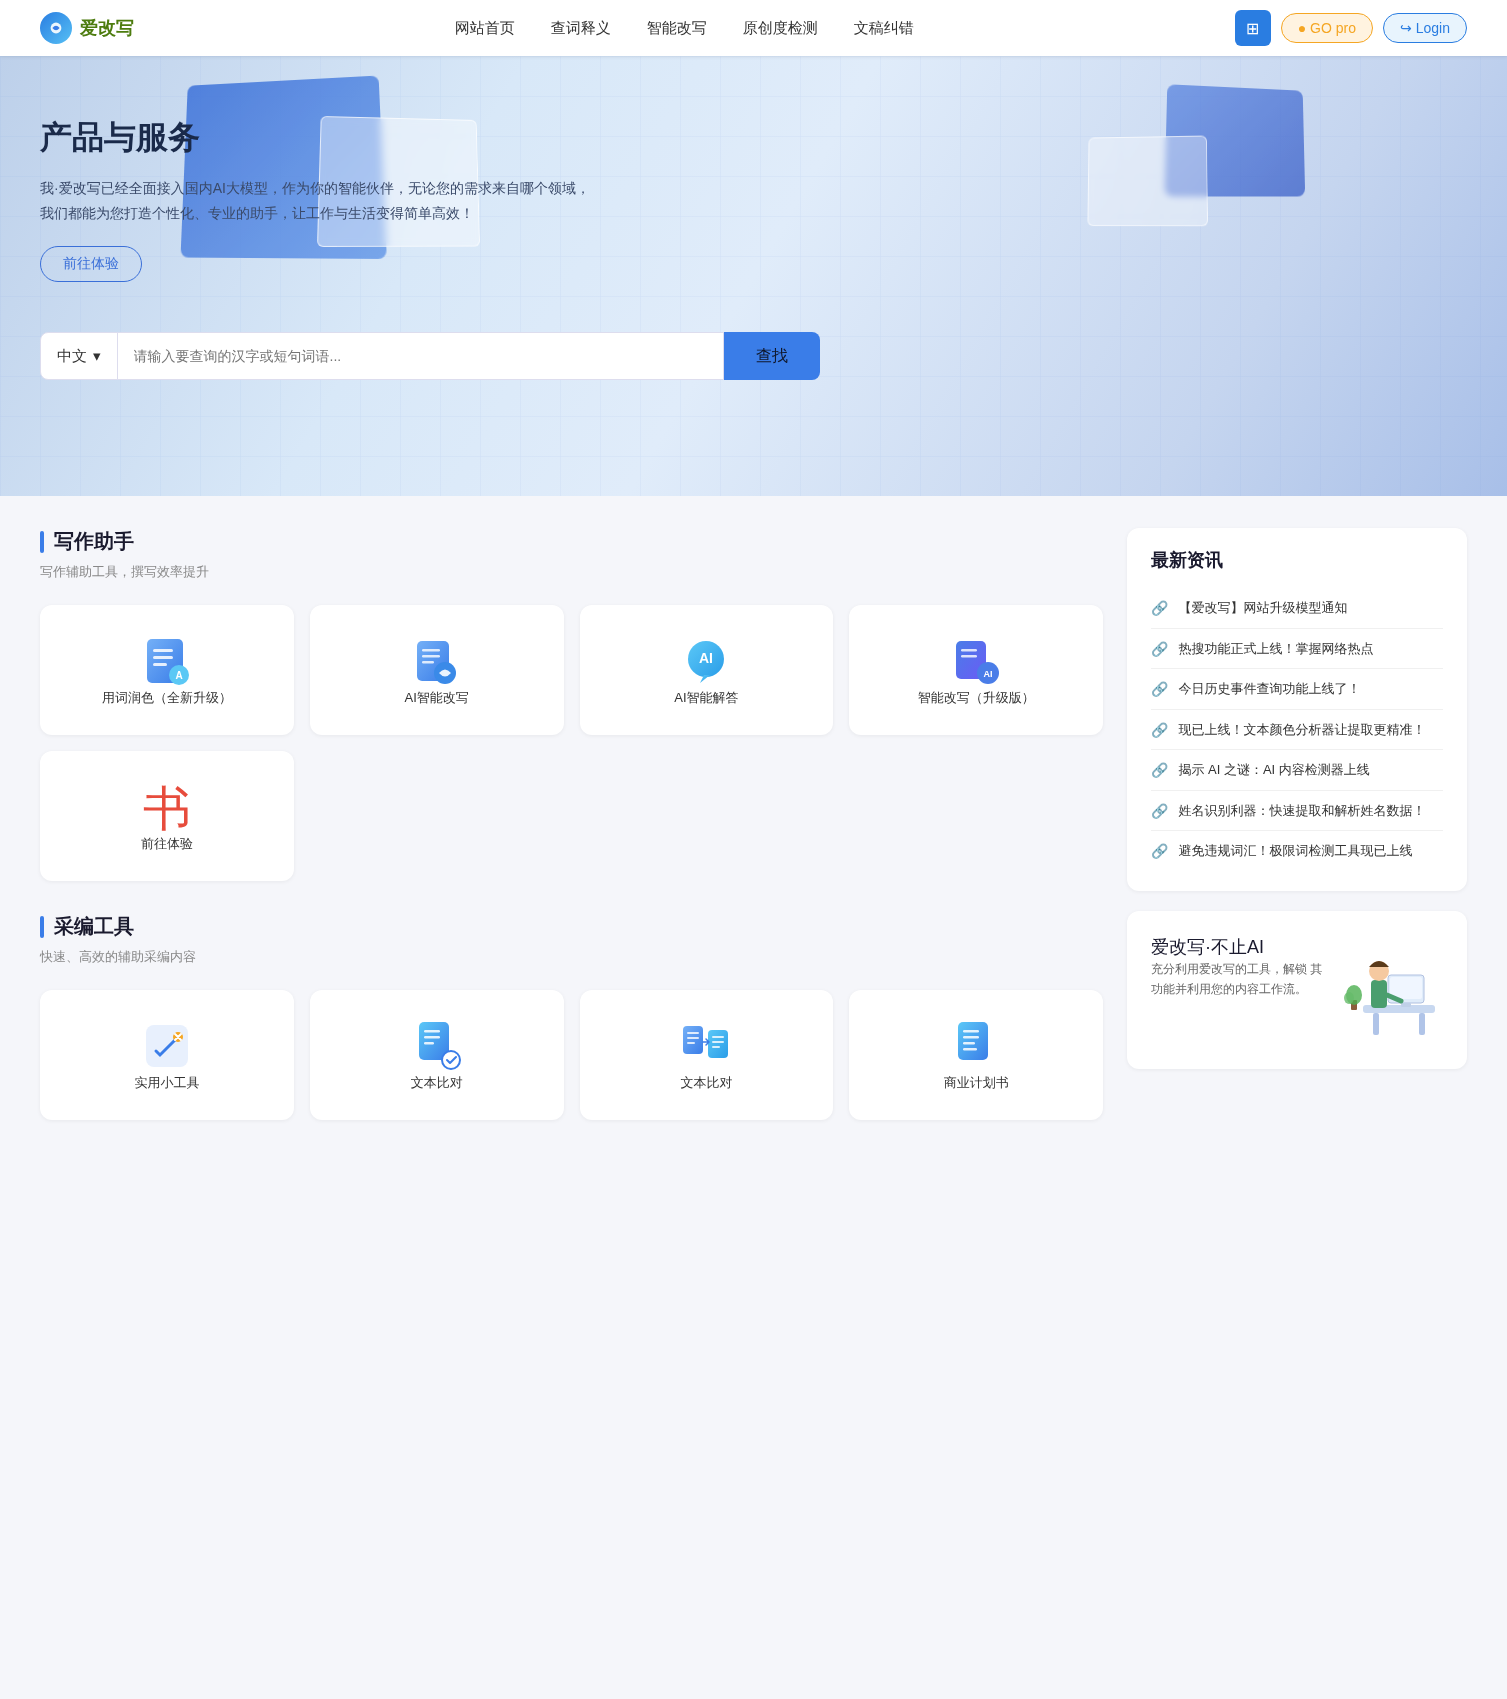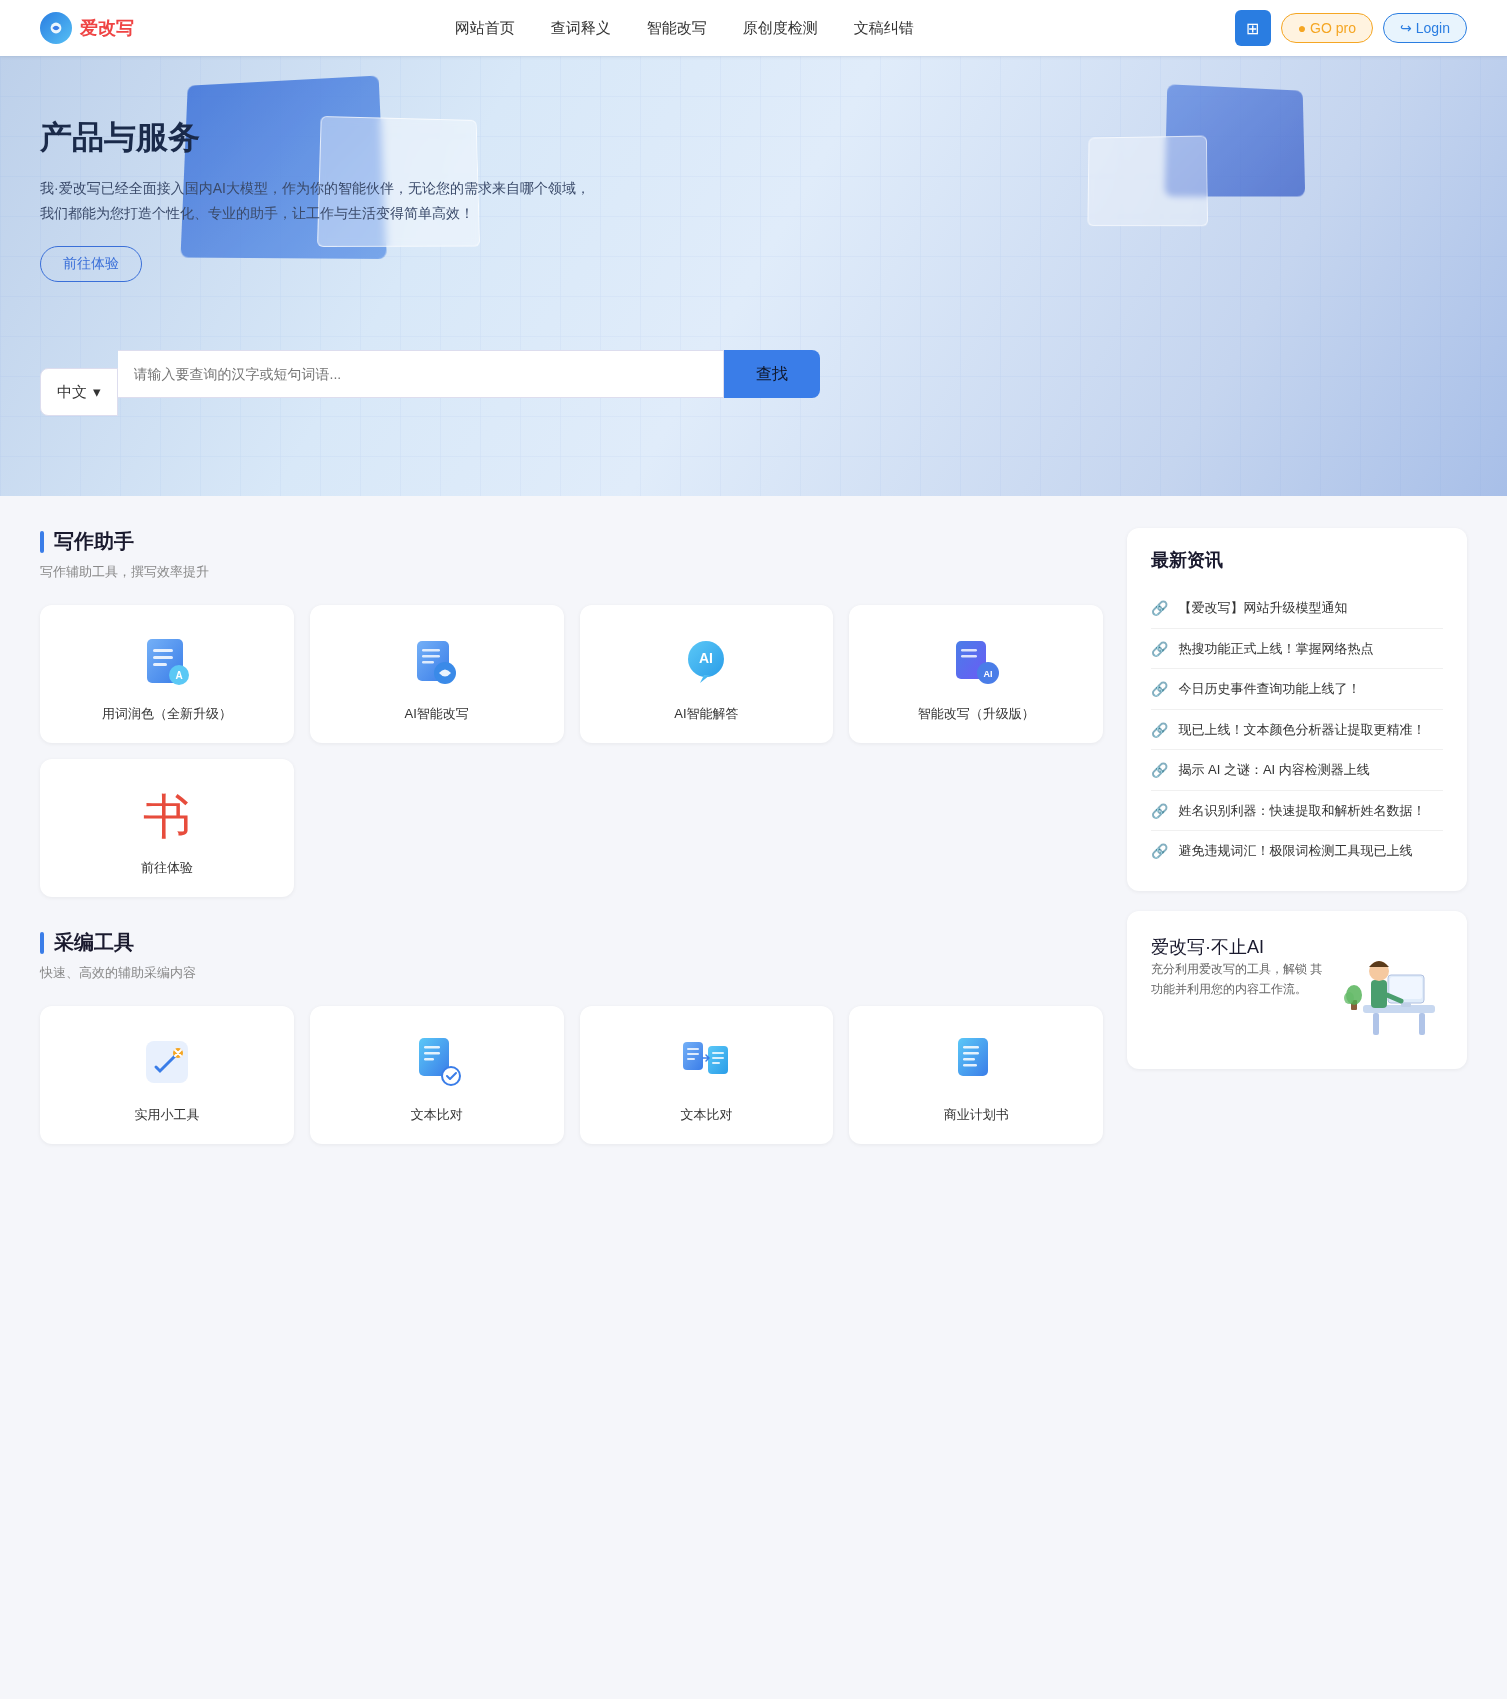--- a/index.html
+++ b/index.html
@@ -10,21 +10,21 @@
       display: flex; align-items: center; justify-content: space-between;
       padding: 0 40px; height: 56px; background: #fff;
       box-shadow: 0 1px 4px rgba(0,0,0,0.08); position: relative; z-index: 10;
     }
     .navbar-logo { display: flex; align-items: center; gap: 8px; }
     .navbar-logo .logo-icon {
       width: 32px; height: 32px; background: linear-gradient(135deg, #2a7de1, #56c0f5);
       border-radius: 50%; display: flex; align-items: center; justify-content: center;
     }
     .navbar-logo .logo-icon svg { width: 18px; height: 18px; }
-    .navbar-logo .logo-text { font-size: 18px; font-weight: 700; color: #ef4444; }
+    .navbar-logo .logo-text { font-size: 18px; font-weight: 700; color: #4d7c0f; }
     .navbar-nav { display: flex; align-items: center; gap: 36px; }
     .navbar-nav a { text-decoration: none; color: #333; font-size: 15px; cursor: pointer; }
     .navbar-actions { display: flex; align-items: center; gap: 10px; }
     .btn-grid {
       width: 36px; height: 36px; background: #2a7de1; border-radius: 6px;
       display: flex; align-items: center; justify-content: center; cursor: pointer;
     }
     .btn-grid span { color: #fff; font-size: 16px; }
     .btn-go {
       display: flex; align-items: center; gap: 4px; padding: 6px 16px;
@@ -73,21 +73,21 @@
       border: 1.5px solid #3a6fd8; border-radius: 20px; color: #3a6fd8;
       font-size: 14px; cursor: pointer;
     }
     .hero-search-row {
       position: relative; z-index: 2; display: flex; align-items: center;
       margin: 20px 40px 0 40px; max-width: 780px;
     }
     .search-lang-select {
       display: flex; align-items: center; gap: 6px; padding: 0 16px;
       height: 48px; background: #fff; border: 1px solid #dde; border-radius: 8px 0 0 8px;
-      cursor: pointer; font-size: 15px; color: #333; white-space: nowrap; margin-top: 36px;
+      cursor: pointer; font-size: 15px; color: #333; white-space: nowrap;
     }
     .search-input {
       flex: 1; height: 48px; border: 1px solid #dde; border-left: none;
       padding: 0 16px; font-size: 14px; color: #999; outline: none;
       background: #fff;
     }
     .search-btn {
       height: 48px; padding: 0 32px; background: #3a7de8; color: #0f172a;
       border: none; border-radius: 0 8px 8px 0; font-size: 16px; cursor: pointer;
     }
@@ -108,21 +108,21 @@
     }
     .section-title-text { font-size: 20px; font-weight: 700; color: #1a1a2e; }
     .section-desc { font-size: 13px; color: #888; margin-bottom: 24px; }
 
     
     .card-grid {
       display: grid; grid-template-columns: repeat(4, 1fr); gap: 16px; margin-bottom: 32px;
     }
     .tool-card {
       background: #fff; border-radius: 12px; padding: 28px 16px 20px;
-      display: flex; flex-direction: column; align-items: center; gap: 16px;
+      display: flex; flex-direction: column; align-items: center; gap: 0;
       cursor: pointer; transition: box-shadow 0.2s; box-shadow: 0 1px 4px rgba(0,0,0,0.06);
       min-height: 130px;
     }
     .tool-card .card-label { font-size: 13px; color: #333; text-align: center; }
 
     
     .icon-box {
       width: 56px; height: 56px; display: flex; align-items: center; justify-content: center;
     }
 

